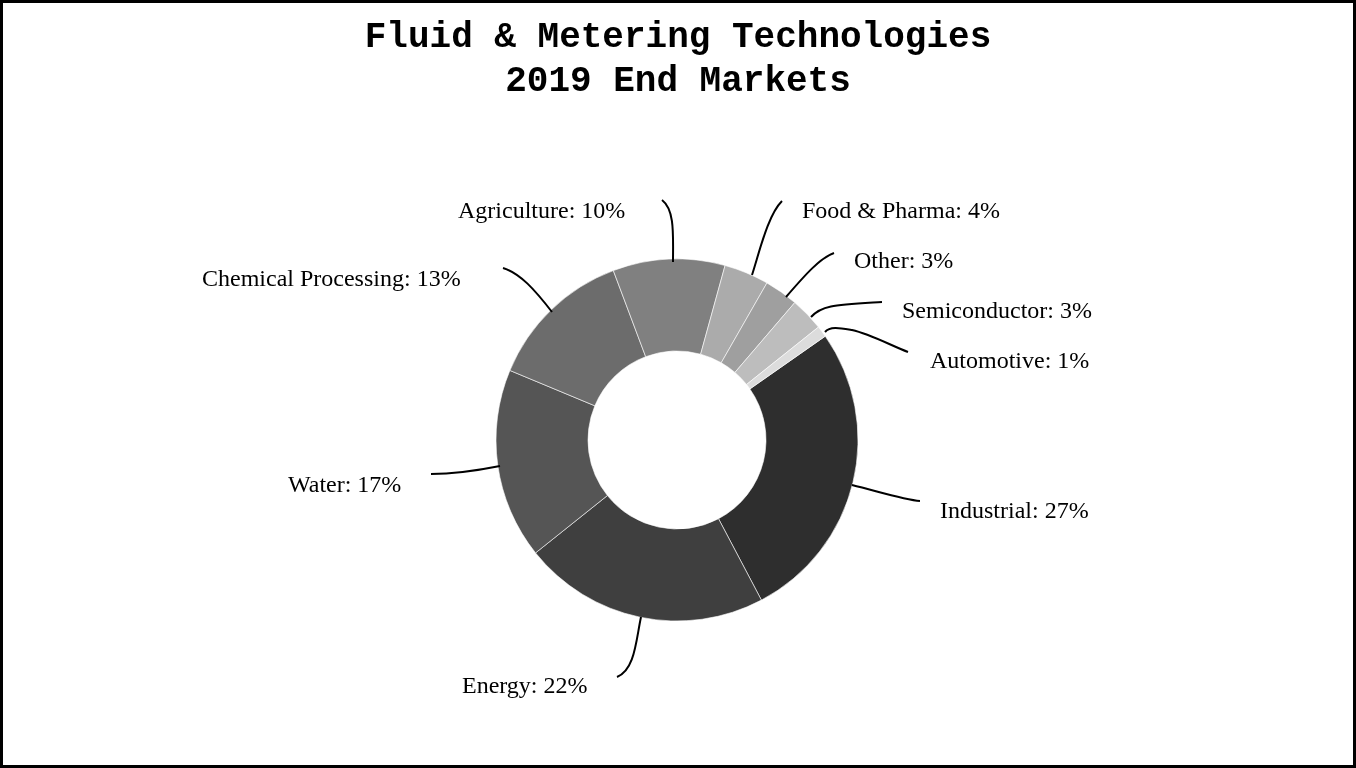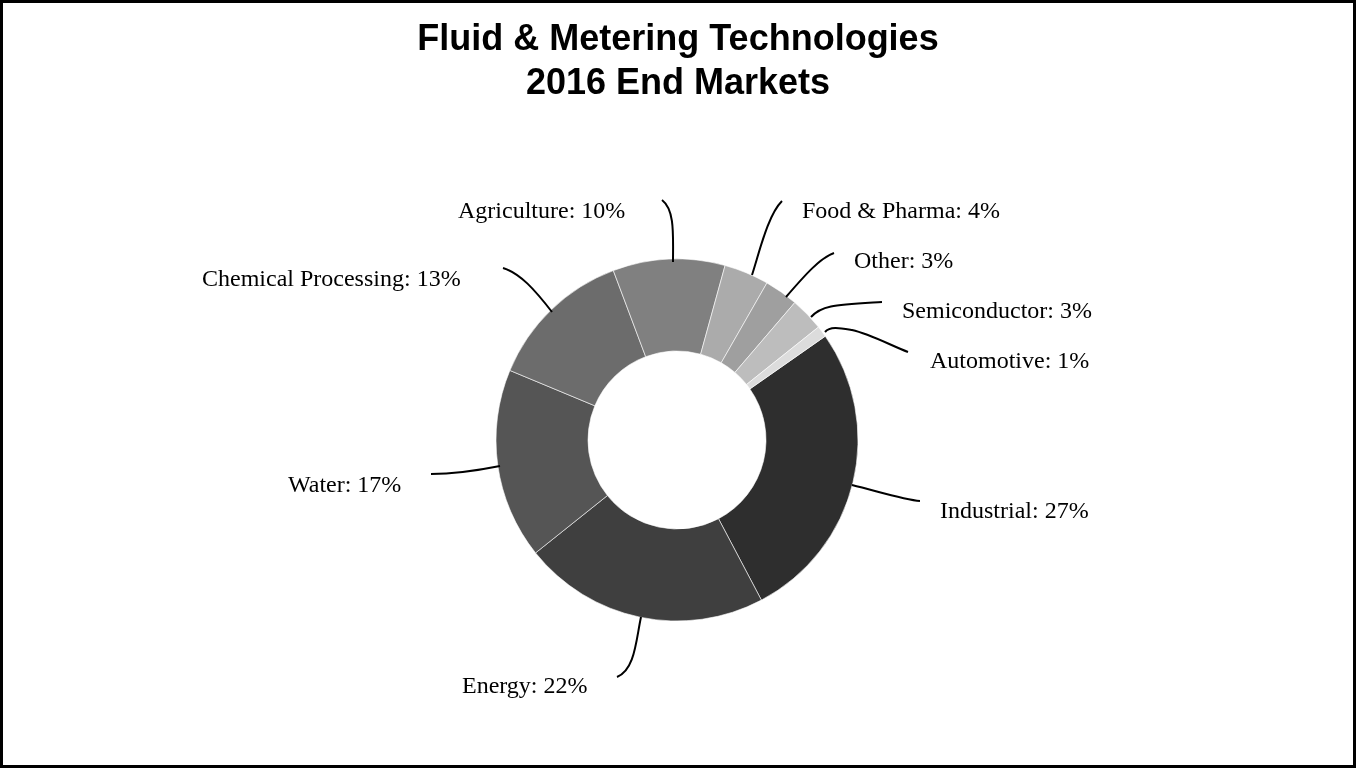--- a/index.html
+++ b/index.html
@@ -1,29 +1,29 @@
 <!DOCTYPE html>
 <html><head>
 <meta charset="utf-8">
 <style>
   html, body { margin:0; padding:0; background:#ffffff; }
   body { width:1356px; height:768px; overflow:hidden; }
   .frame { position:absolute; left:0; top:0; width:1356px; height:768px; box-sizing:border-box; border:3px solid #000; background:#fff; }
-  .title { position:absolute; left:0; top:16px; width:1356px; text-align:center; font-family:Liberation Sans, sans-serif; font-weight:bold; font-size:36px; line-height:44px; color:#000; }
+  .title { position:absolute; left:0; top:16px; width:1356px; text-align:center; font-family:Liberation Mono, monospace; font-weight:bold; font-size:36px; line-height:44px; color:#000; }
   svg { position:absolute; left:0; top:0; }
   .lbl { font-family:"Liberation Serif", serif; font-size:24px; fill:#000; }
 </style>
 </head>
 <body>
 
 <div class="frame"></div>
 
 <div class="title">
   <div>Fluid &amp; Metering Technologies</div>
-  <div>2016 End Markets</div>
+  <div>2019 End Markets</div>
 </div>
 
 <svg id="chart" width="1356" height="768" viewBox="0 0 1356 768">
   <g id="slices">
       <path d="M825.2665200163075,336.18266502046066 A181,181 0 0 1 761.4159819015204,600.1091565139302 L718.5084109902504,518.7277067941425 A89,89 0 0 0 749.9045319417203,388.9516971647569 Z" fill="#2e2e2e" stroke="#ffffff" stroke-width="0.6"></path>
       <path d="M761.4159819015204,600.1091565139302 A181,181 0 0 1 535.5447944921939,552.922207004399 L607.4446779547252,495.5252841071354 A89,89 0 0 0 718.5084109902504,518.7277067941425 Z" fill="#3f3f3f" stroke="#ffffff" stroke-width="0.6"></path>
       <path d="M535.5447944921939,552.922207004399 A181,181 0 0 1 509.89895070255045,370.44254659857563 L594.8342906769446,405.7977162832775 A89,89 0 0 0 607.4446779547252,495.5252841071354 Z" fill="#555555" stroke="#ffffff" stroke-width="0.6"></path>
       <path d="M509.89895070255045,370.44254659857563 A181,181 0 0 1 613.3166616387488,270.5732240312459 L645.6860932919815,356.6907013192314 A89,89 0 0 0 594.8342906769446,405.7977162832775 Z" fill="#6c6c6c" stroke="#ffffff" stroke-width="0.6"></path>
       <path d="M613.3166616387488,270.5732240312459 A181,181 0 0 1 725.0656572651123,265.49873183362604 L700.634494456326,354.1955090231642 A89,89 0 0 0 645.6860932919815,356.6907013192314 Z" fill="#808080" stroke="#ffffff" stroke-width="0.6"></path>
       <path d="M725.0656572651123,265.49873183362604 A181,181 0 0 1 766.9522869459875,282.9344529402239 L721.2306825314524,362.76887465016534 A89,89 0 0 0 700.634494456326,354.1955090231642 Z" fill="#ababab" stroke="#ffffff" stroke-width="0.6"></path>

